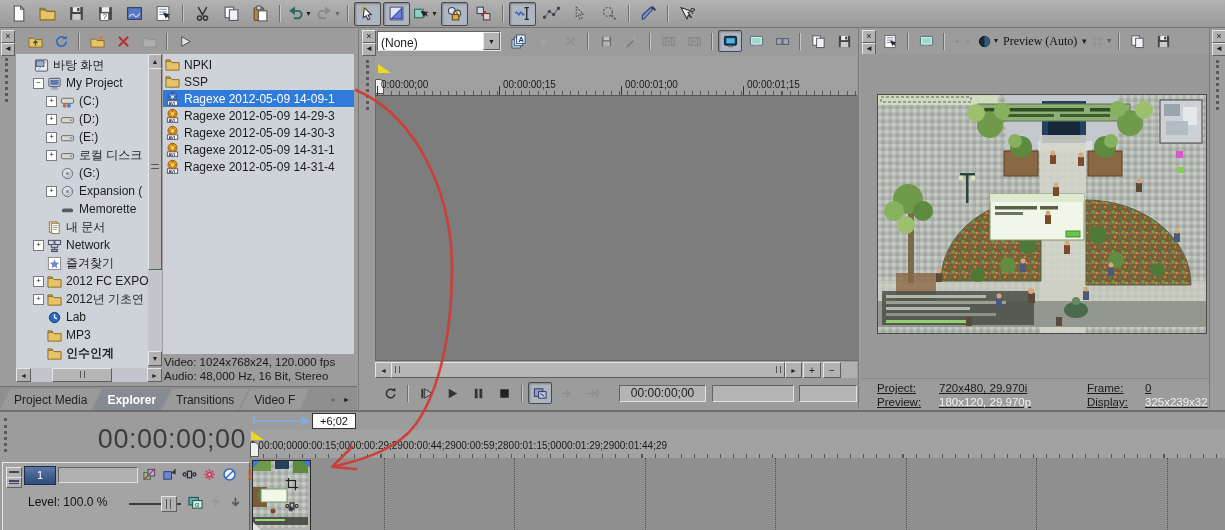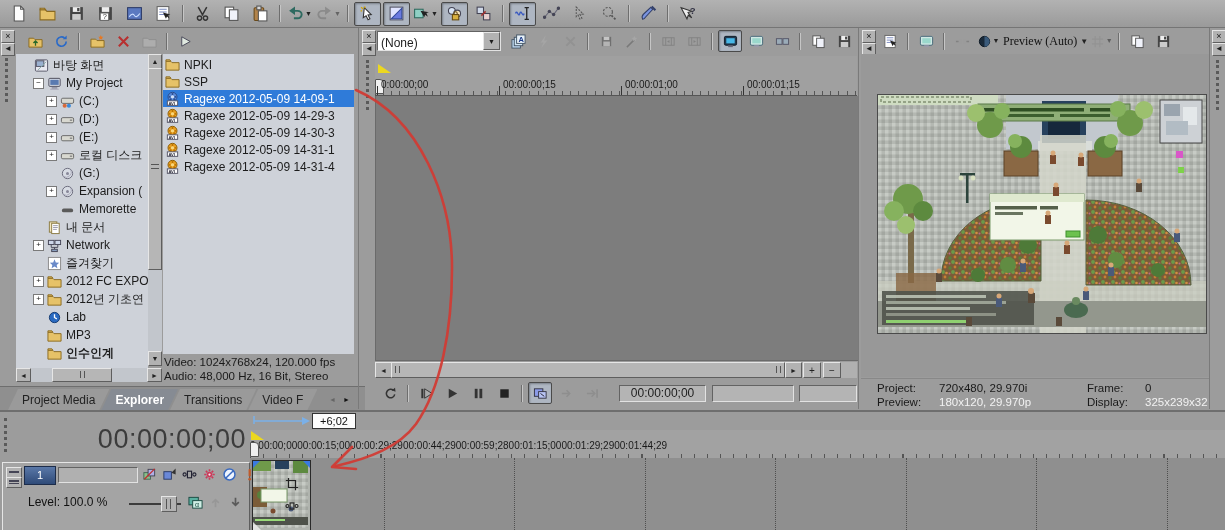--- a/index.html
+++ b/index.html
@@ -620,21 +620,21 @@
           </span>
           <span>Ragexe 2012-05-09 14-31-4</span>
         </div>
       </div>
 
     <div class="abs" style="left:164px;top:327px;width:192px;">
       <div class="statustxt">Video: 1024x768x24, 120.000 fps</div>
       <div class="statustxt">Audio: 48,000 Hz, 16 Bit, Stereo</div>
     </div>
 
-    <div class="abs tbar" style="left:0;top:358px;width:357px;height:23px;background:#8f8f8f;border-top:1px solid #6e6e6e;padding-left:8px;">
+    <div class="abs tbar" style="left:0;top:358px;width:357px;height:23px;background:#8f8f8f;border-top:1px solid #6e6e6e;padding-left:0;">
       <span class="tbar" id="dockTabs" style="height:21px;margin-top:2px;">
           <span class="tab">Project Media</span>
           <span class="tab active">Explorer</span>
           <span class="tab">Transitions</span>
           <span class="tab">Video F</span>
         </span>
       <span class="sbtn abs" style="left:326px;top:6px;width:13px;height:13px;background:none;color:#666;">◄</span>
       <span class="sbtn abs" style="left:340px;top:6px;width:13px;height:13px;background:none;color:#111;">►</span>
     </div>
   </div>
@@ -1078,21 +1078,21 @@
             <circle cx="261" cy="86" r="2.5"></circle>
             <circle cx="61" cy="176" r="2.5"></circle>
             <circle cx="153" cy="196" r="3"></circle>
           </g>
 
         <ellipse cx="198" cy="215" rx="12" ry="8" fill="#4a6a50"></ellipse>
           <circle cx="198" cy="206" r="4" fill="#6a8a60"></circle>
       </svg>
     </div>
 
-    <div class="abs" style="left:2px;top:350px;width:348px;height:31px;border-top:1px solid #888;padding-top:2px;">
+    <div class="abs" style="left:2px;top:350px;width:348px;height:31px;border-top:1px solid #888;padding-top:2px;text-decoration:underline;">
       <div style="display:grid;grid-template-columns:62px 148px 58px auto;padding-left:16px;" class="statustxt">
         <span>Project:</span>
         <span>720x480, 29.970i</span>
         <span>Frame:</span>
         <span>0</span>
         <span>Preview:</span>
         <span class="white">180x120, 29.970p</span>
         <span>Display:</span>
         <span class="white">325x239x32</span>
       </div>

